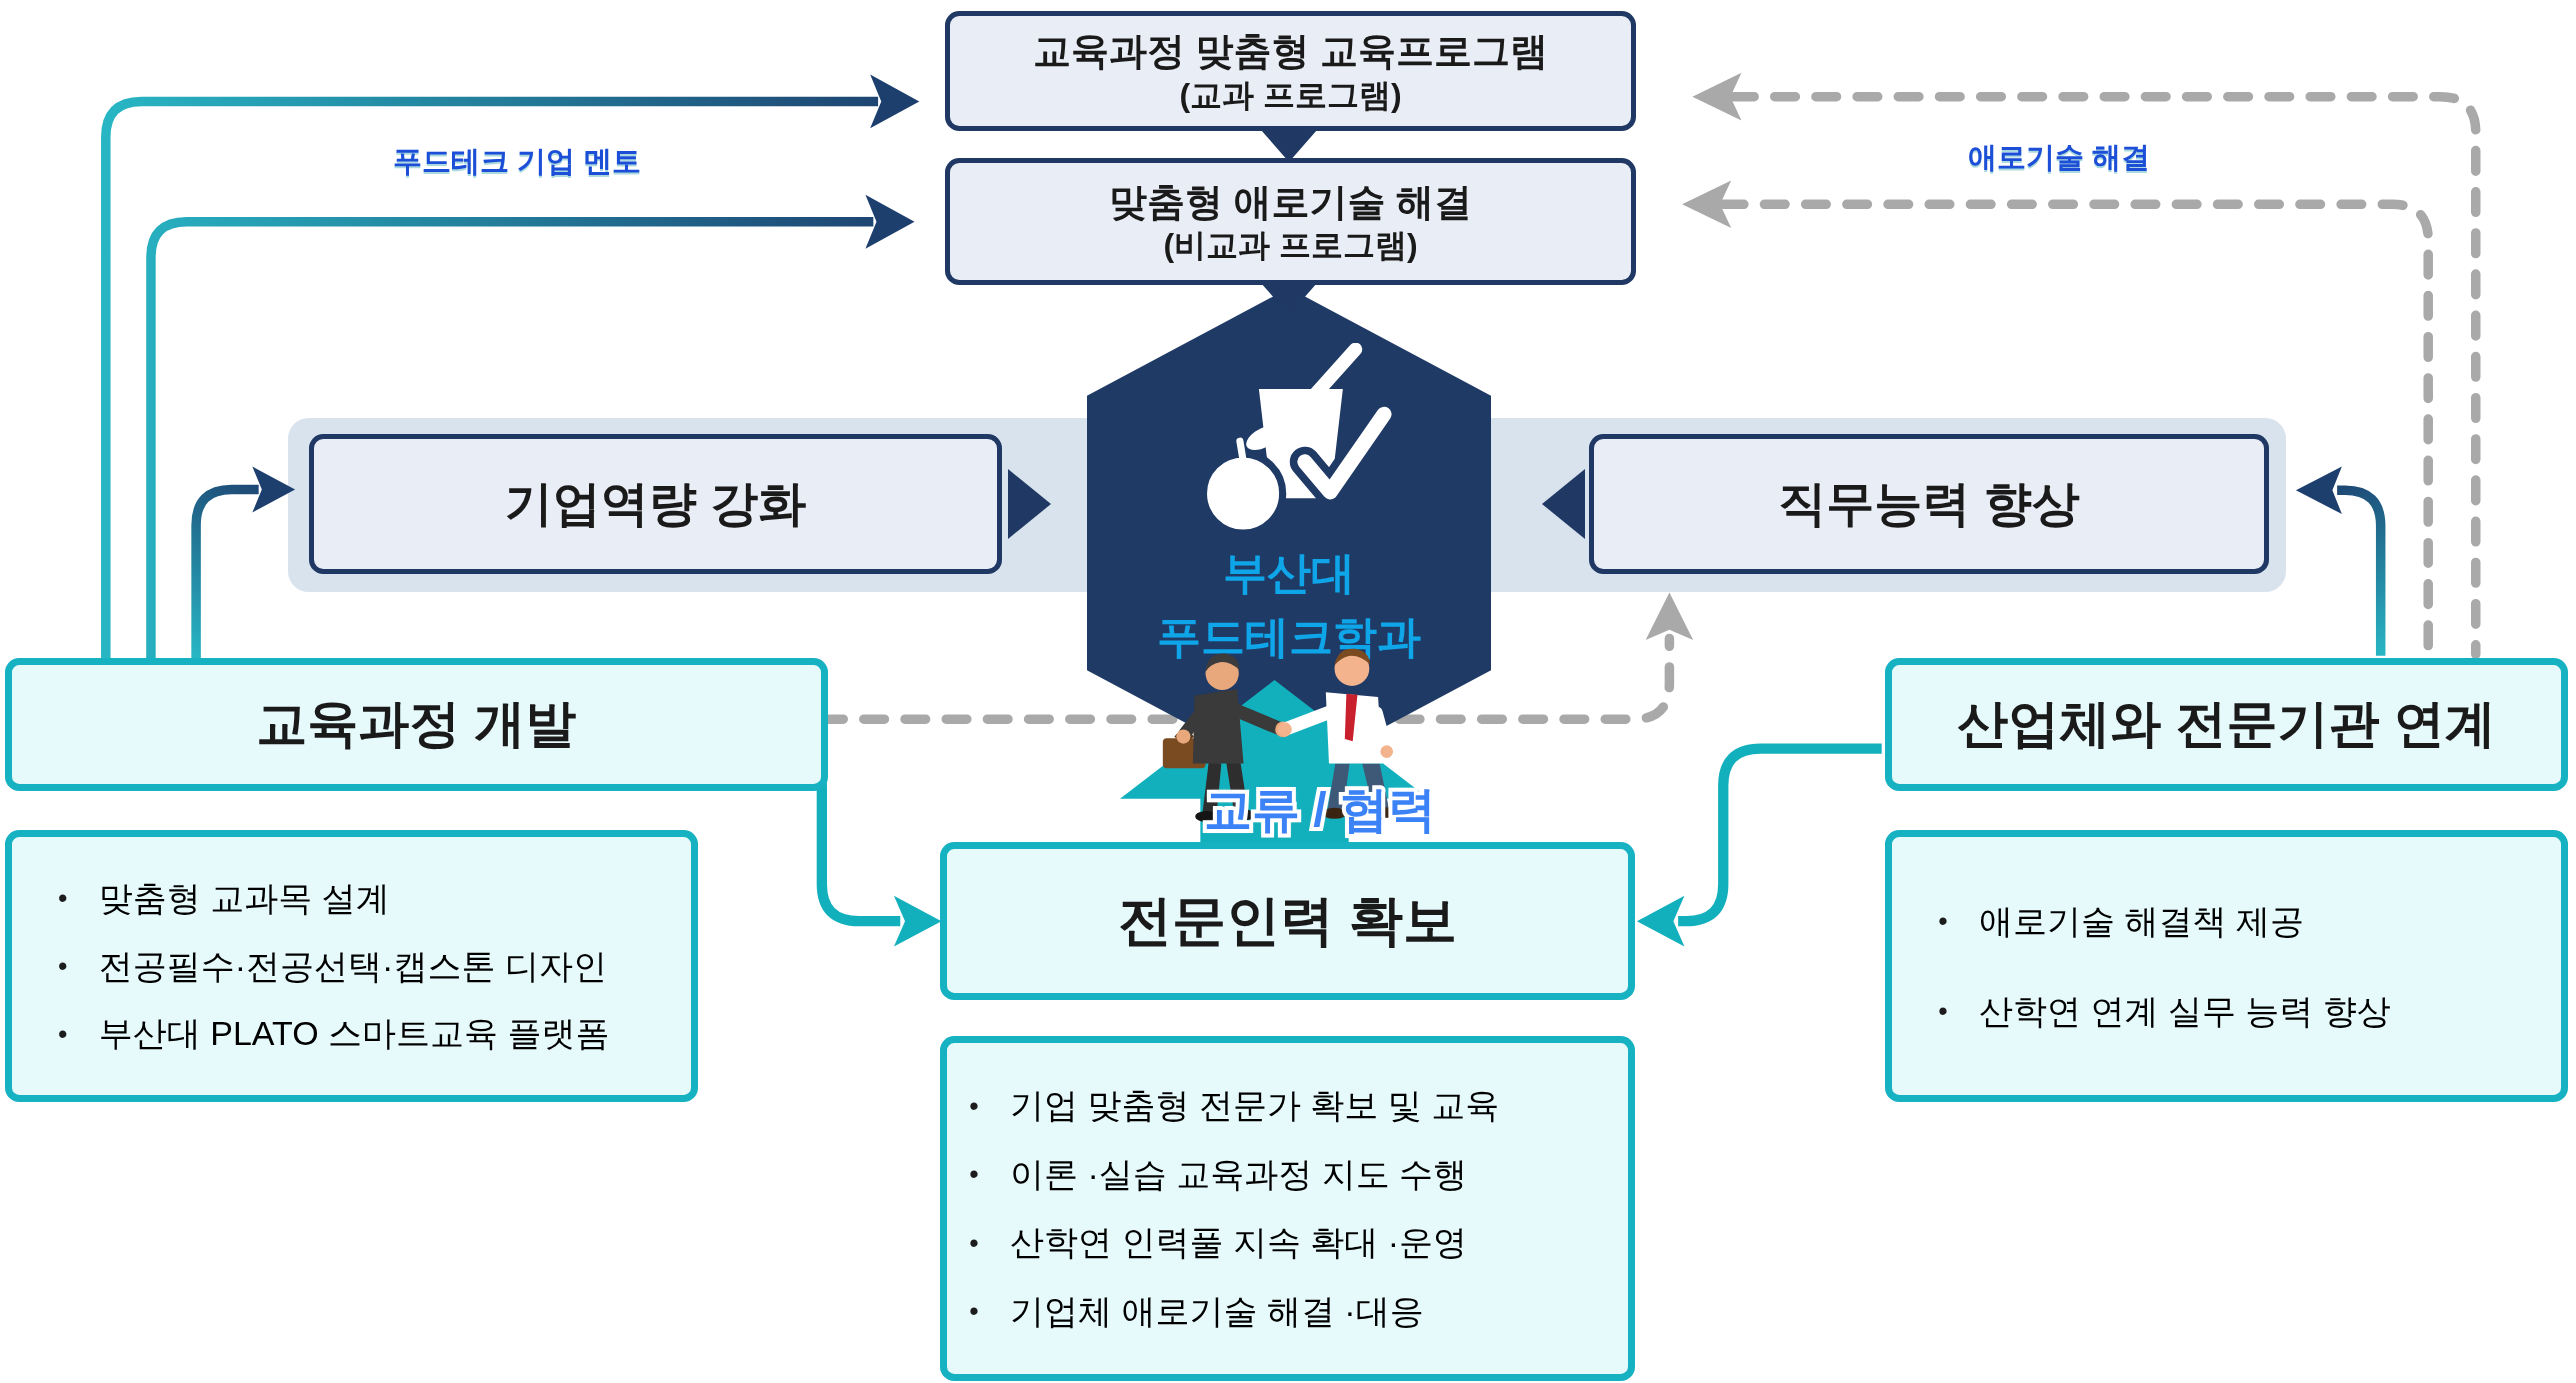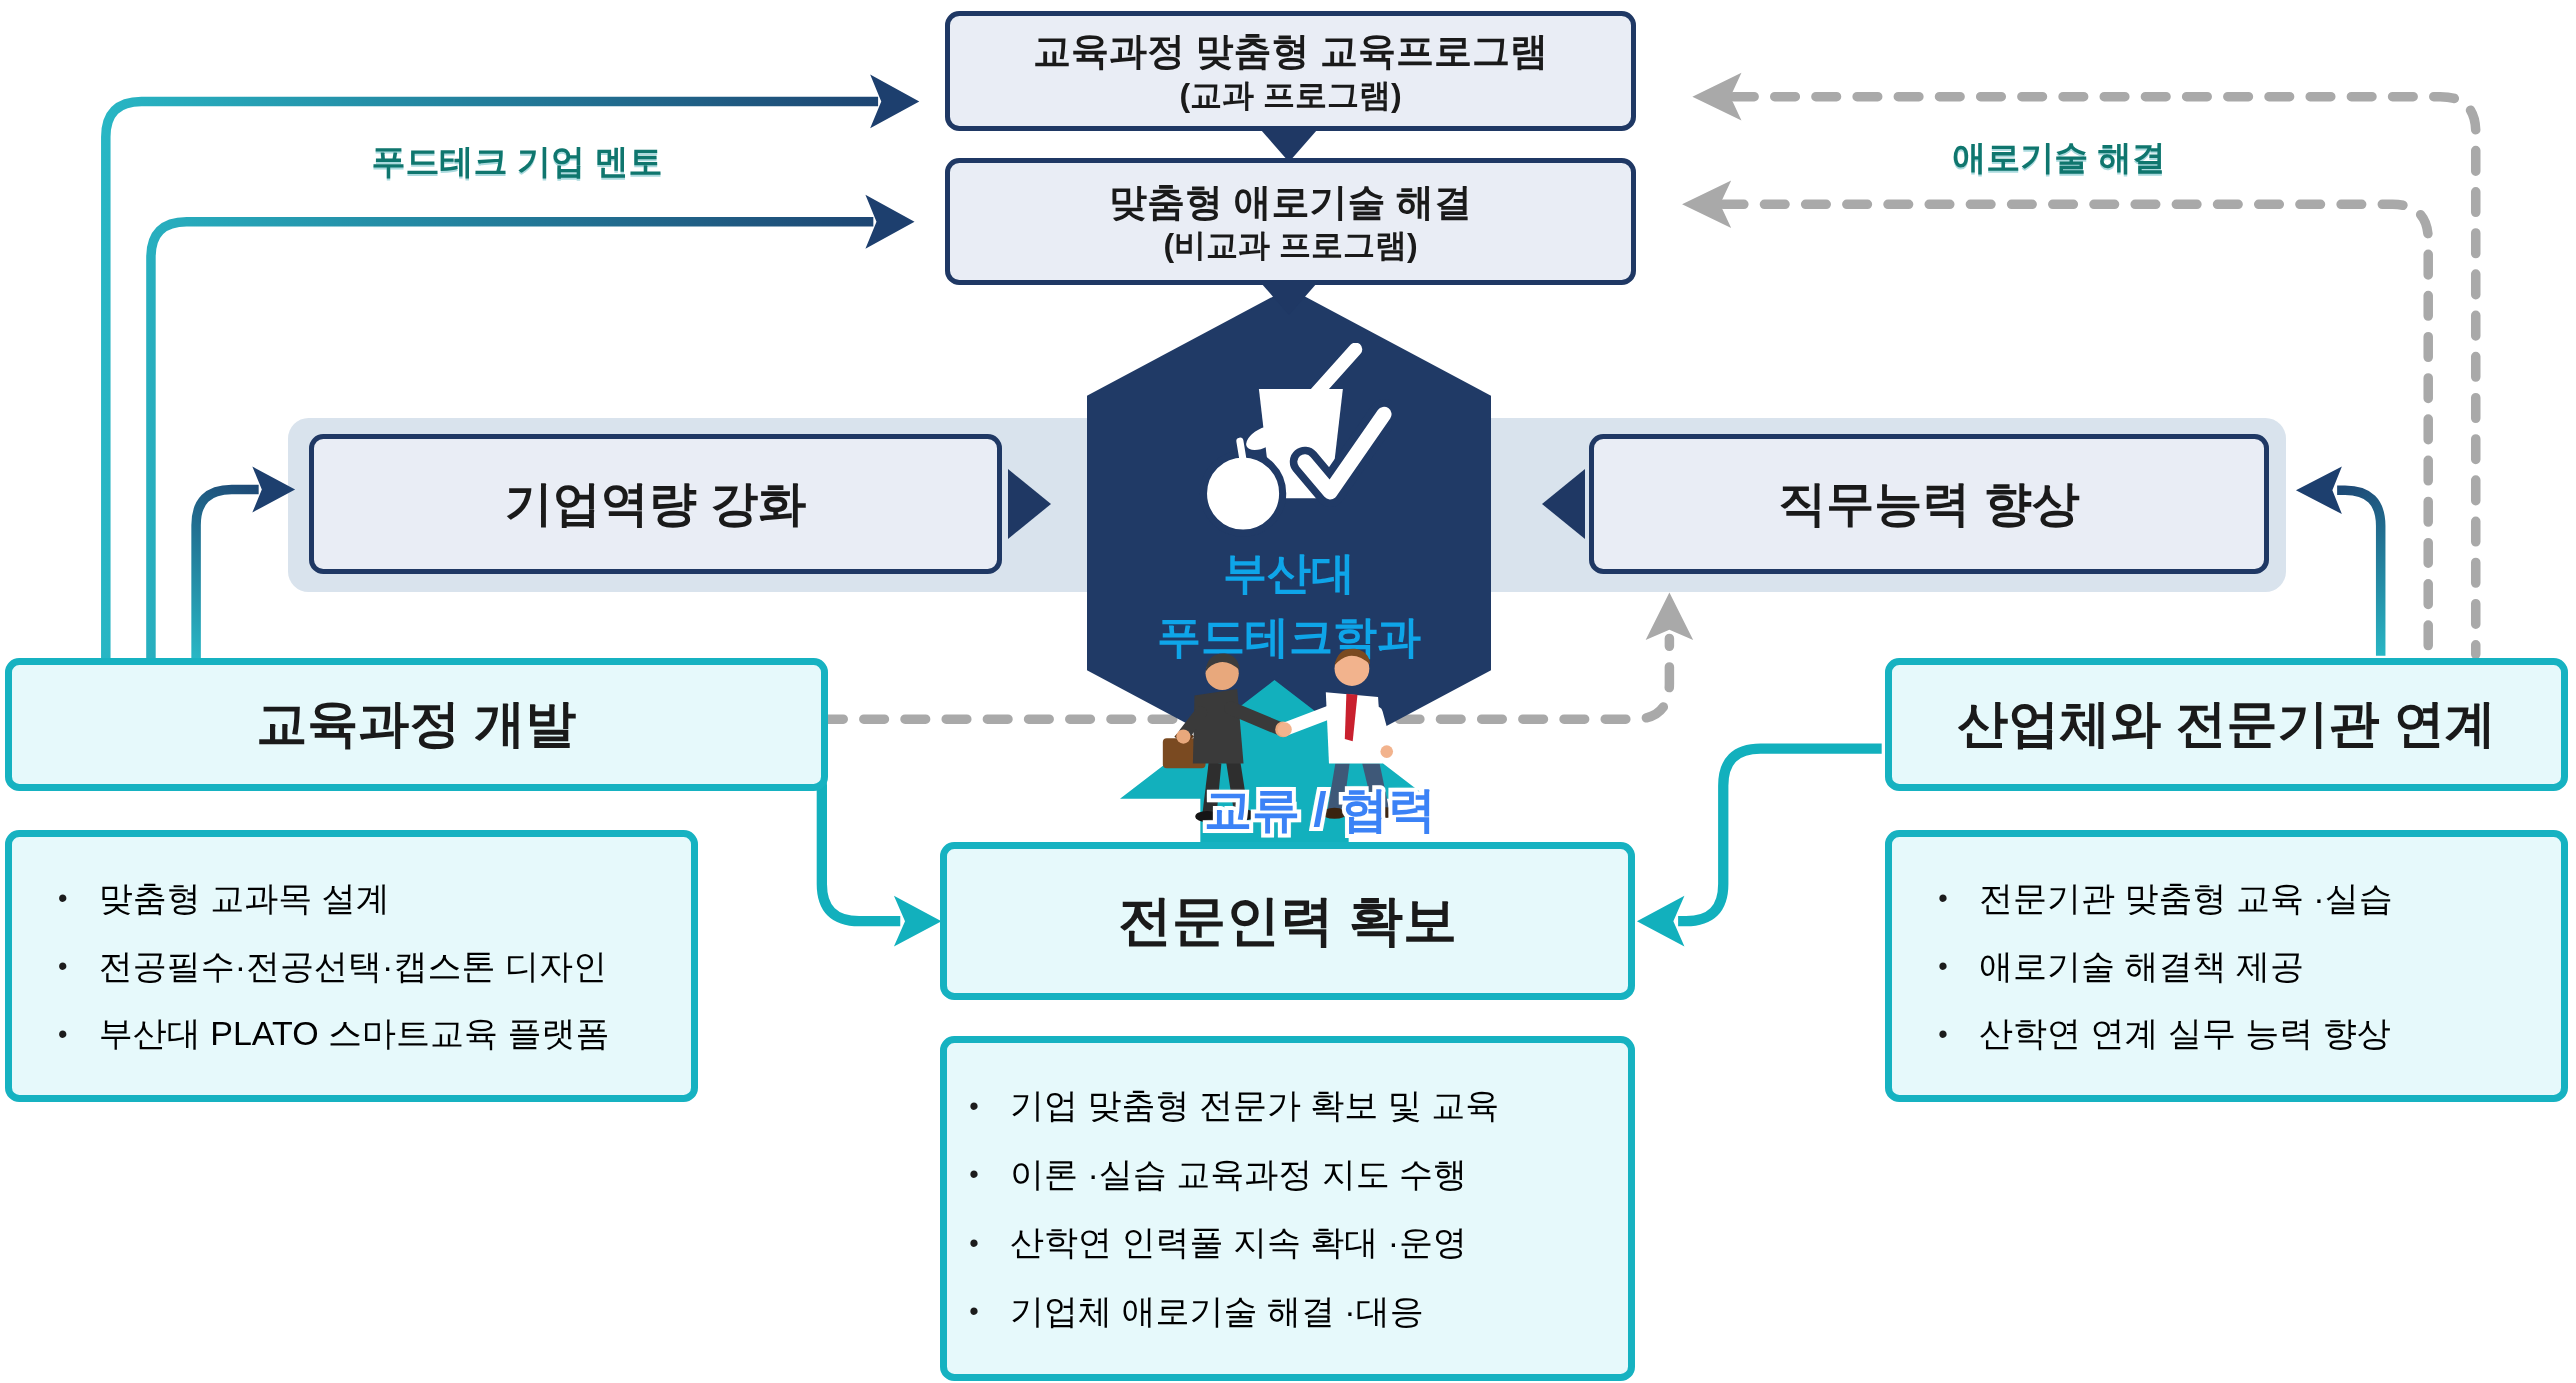--- a/index.html
+++ b/index.html
@@ -42,22 +42,22 @@
   .tealbox.title{font-weight:bold;}
   .list{flex-direction:column;align-items:stretch;justify-content:space-evenly;
         padding:14.3px 32px;display:flex;}
   .list ul{list-style:none;margin:0;padding:0;display:flex;flex-direction:column;
            justify-content:space-evenly;height:100%;}
   .list li{font-size:34px;color:#000000;padding-left:55px;position:relative;line-height:1.2;}
   .list li::before{content:"•";position:absolute;left:14.3px;top:50%;transform:translateY(-50%);
                    font-size:27px;color:#1c1c1c;}
 
   
-  .pill{background:#ffffff;border-radius:8px;padding:8px 20.6px;font-size:34px;font-weight:bold;
-        color:#0f766e;white-space:nowrap;transform:translate(-50%,-50%);
+  .pill{background:#ffffff;border-radius:8px;padding:8px 20.6px;font-size:29px;font-weight:bold;
+        color:#1d4ed8;white-space:nowrap;transform:translate(-50%,-50%);
         text-shadow:0 2.4px 0 rgba(13,148,160,.35);}
 
   
   .exch{transform:translate(-50%,-50%);font-size:48px;font-weight:bold;color:#3b82f6;
         white-space:nowrap;-webkit-text-stroke:8px #ffffff;paint-order:stroke fill;
         text-shadow:0 0 4.8px #fff,0 0 4.8px #fff;margin-left:43px;}
 
   
   .uparrow{left:1120px;top:680px;width:309px;height:165px;background:#12b0bd;
            clip-path:polygon(50% 0%,100% 72%,74% 72%,74% 100%,26% 100%,26% 72%,0% 72%);}
@@ -194,21 +194,20 @@
         <li><span>부산대 PLATO  스마트교육 플랫폼</span></li>
       </ul>
   </div>
 
   <div class="abs tealbox title" style="left:1885px;top:658px;width:683px;height:133px;font-size:51px;">
     <span>산업체와 전문기관 연계</span>
   </div>
   <div class="abs tealbox list" style="left:1885px;top:830px;width:683px;height:272px;">
     <ul>
 
-    <li><span>전문기관 맞춤형 교육 ·실습</span></li>
         <li><span>애로기술 해결책 제공</span></li>
         <li><span>산학연 연계 실무 능력 향상</span></li>
       </ul>
   </div>
 
   <div class="abs tealbox title" style="left:940px;top:842px;width:695px;height:158px;font-size:54px;">
     <span>전문인력 확보</span>
   </div>
   <div class="abs tealbox list" style="left:940px;top:1036px;width:695px;height:345px;padding-left:8px;">
     <ul>

